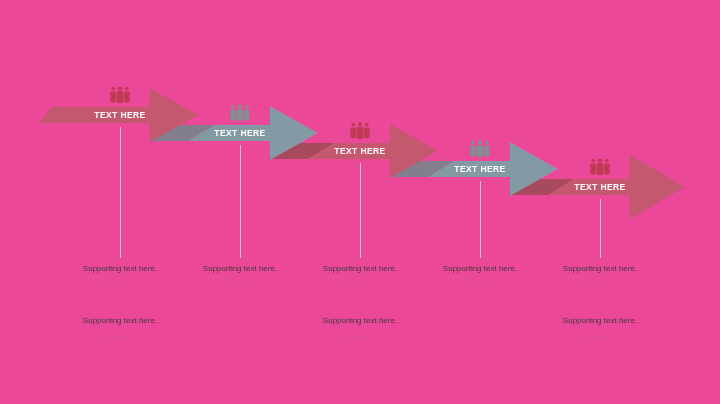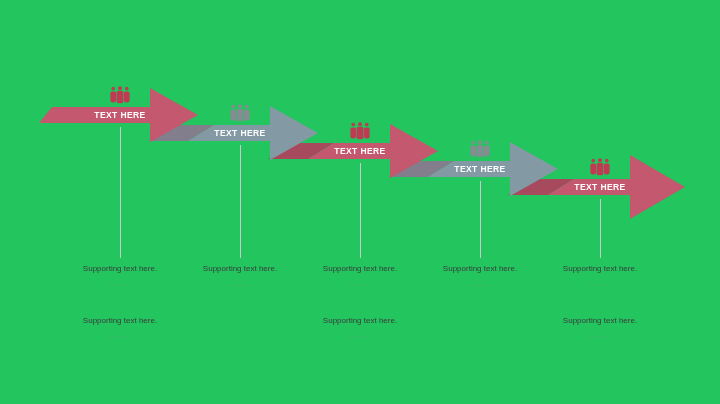--- a/index.html
+++ b/index.html
@@ -1,16 +1,16 @@
 <!DOCTYPE html>
 <html><head>
 <meta charset="utf-8">
 <style>
   html,body{margin:0;padding:0;background:#ffffff;}
-  #slide{position:relative;width:720px;height:404px;background:#22c55e;overflow:hidden;
+  #slide{position:relative;width:720px;height:404px;background:#ec4899;overflow:hidden;
          font-family:"Liberation Sans", sans-serif;}
   svg{display:block;}
   text{font-family:"Liberation Sans", sans-serif;}
   .arrow-label{font-size:8.5px;font-weight:bold;letter-spacing:0.4px;fill:#ffffff;}
   .support-text{font-size:8px;fill:#3c3c3c;}
   .support-dots{font-size:8px;fill:#8c8c8c;letter-spacing:0.6px;}
 </style>
 </head>
 <body>
 

